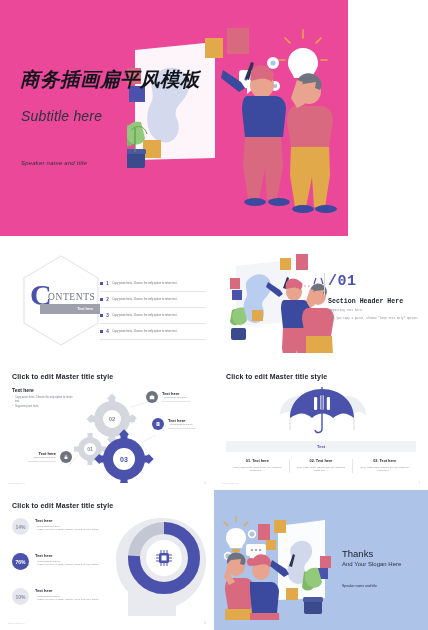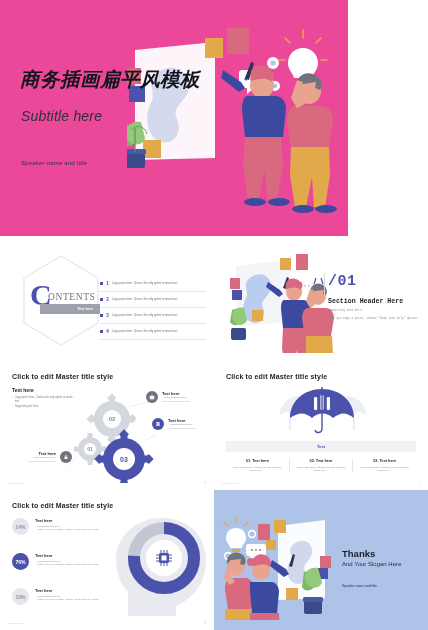--- a/index.html
+++ b/index.html
@@ -159,21 +159,21 @@
   .stat-t { font-size: 4px; font-weight: bold; color: #1b1f28; margin-bottom: 2px; }
   .stat-li { font-size: 2.5px; color: #8a8e99; line-height: 1.35; display: flex; gap: 1.5px; }
   .stat-li::before { content: "·"; color: #4a52ac; }
   .head-art { position: absolute; left: 108px; top: 22px; width: 104px; height: 108px; }
 
   
   .slide-thanks { left: 214px; top: 490px; width: 214px; height: 140px; background: #aec3e8; }
   .th-art { position: absolute; left: 6px; top: 14px; width: 120px; height: 116px; }
   .th-title {
     position: absolute; left: 128px; top: 58px;
-    font-size: 9.5px; font-weight: bold; color: #1b1f28;
+    font-size: 9.5px; font-weight: normal; color: #1b1f28;
   }
   .th-slogan {
     position: absolute; left: 128px; top: 71px;
     font-size: 6px; color: #2b3240;
   }
   .th-speaker {
     position: absolute; left: 128px; top: 94px;
     font-size: 3.4px; color: #2b3240;
   }
 </style>

